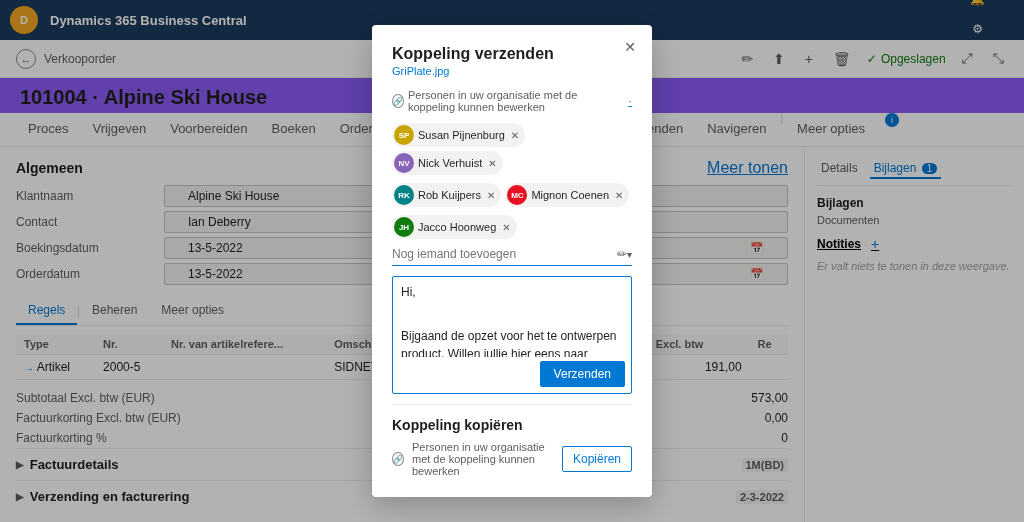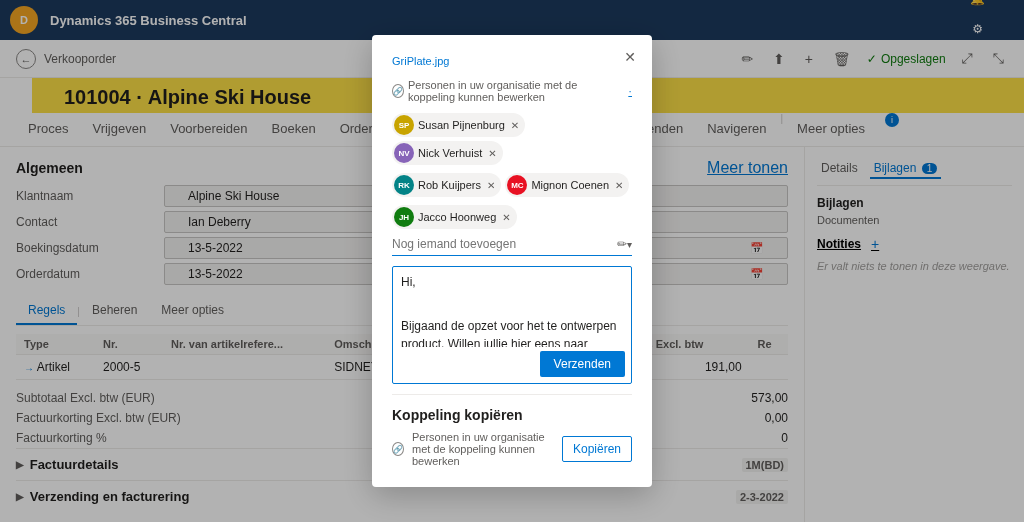--- a/index.html
+++ b/index.html
@@ -84,23 +84,22 @@
       display: flex;
       align-items: center;
       gap: 4px;
       color: #107c10;
       font-size: 12px;
       margin-left: auto;
     }
 
     
     .page-title-bar {
-      padding: 8px 32px 4px;
-      background: #fde047;
-      margin-left: 32px;
+      padding: 8px 20px 4px;
+      background: #8b5cf6;
     }
     .page-title {
       font-size: 20px;
       font-weight: 600;
       color: #201f1e;
     }
 
     
     .tab-bar {
       display: flex;
@@ -622,20 +621,21 @@
       </div>
       <div style="margin-top:6px;">
         <span class="empty-note">Er valt niets te tonen in deze weergave.</span>
       </div>
     </div>
   </div>
 </div>
 
 <div class="modal-overlay">
   <div class="modal">
+    <div class="modal-title">Koppeling verzenden</div>
     <div class="modal-subtitle">GriPlate.jpg</div>
     <div class="modal-close">✕</div>
 
     <div class="permission-row">
       <div class="permission-icon">🔗</div>
       <span class="permission-text">Personen in uw organisatie met de koppeling kunnen bewerken</span>
       <span class="permission-link">·</span>
     </div>
 
     <div class="recipients-row">

